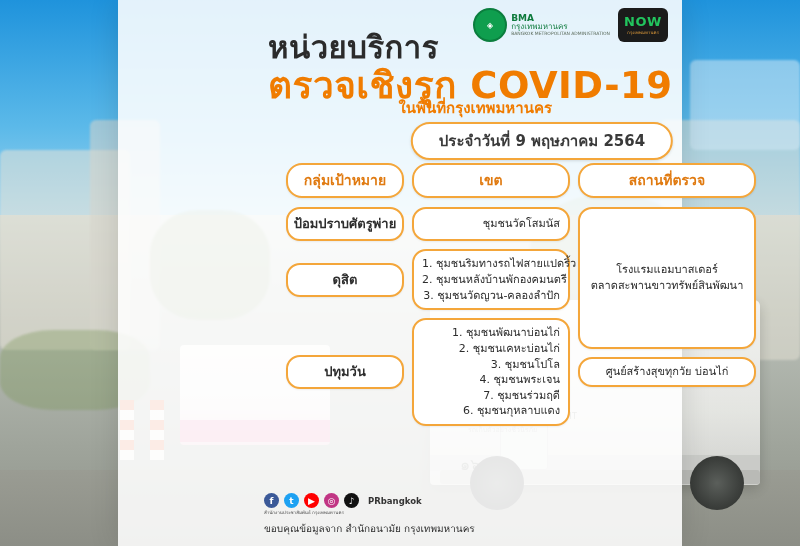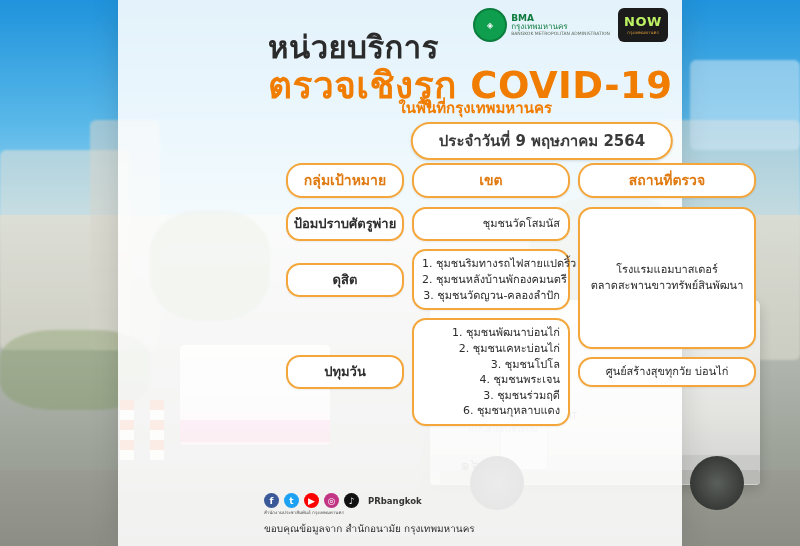--- a/index.html
+++ b/index.html
@@ -150,21 +150,21 @@
   }
   .logo-bma-text { line-height: 1.05; }
   .logo-bma-text .l1 { font-size: 9px; font-weight: bold; color: #0f7b3d; }
   .logo-bma-text .l2 { font-size: 8px; color: #0f7b3d; }
   .logo-bma-text .l3 { font-size: 4.5px; color: #5c6b5c; }
   .logo-now {
     width: 50px; height: 34px; border-radius: 6px;
     background: #1b1b1b;
     display: flex; flex-direction: column; align-items: center; justify-content: center;
   }
-  .logo-now .nw { color: #bef264; font-size: 13px; font-weight: bold; letter-spacing: .5px;}
+  .logo-now .nw { color: #22c55e; font-size: 13px; font-weight: bold; letter-spacing: .5px;}
   .logo-now .nsub { color: #e9a13b; font-size: 4.5px; }
 
   
   .title1 {
     position: absolute; left: 150px; top: 22px;
     font-size: 31px; font-weight: bold; color: #2b2b2b;
     letter-spacing: .5px;
   }
   .title2 {
     position: absolute; left: 150px; top: 55px;
@@ -389,21 +389,21 @@
 
 
         <div class="row">
           <div class="cell district">ปทุมวัน</div>
           <div class="cell target">
             <ol>
               <li>1. ชุมชนพัฒนาบ่อนไก่</li>
               <li>2. ชุมชนเคหะบ่อนไก่</li>
               <li>3. ชุมชนโปโล</li>
               <li>4. ชุมชนพระเจน</li>
-              <li>3. ชุมชนร่วมฤดี</li>
+              <li>7. ชุมชนร่วมฤดี</li>
               <li>6. ชุมชนกุหลาบแดง</li>
             </ol>
           </div>
           <div class="cell place" style="align-self:center;">
             <div class="center-line">ศูนย์สร้างสุขทุกวัย บ่อนไก่</div>
           </div>
         </div>
 
       </div>
     </div>

